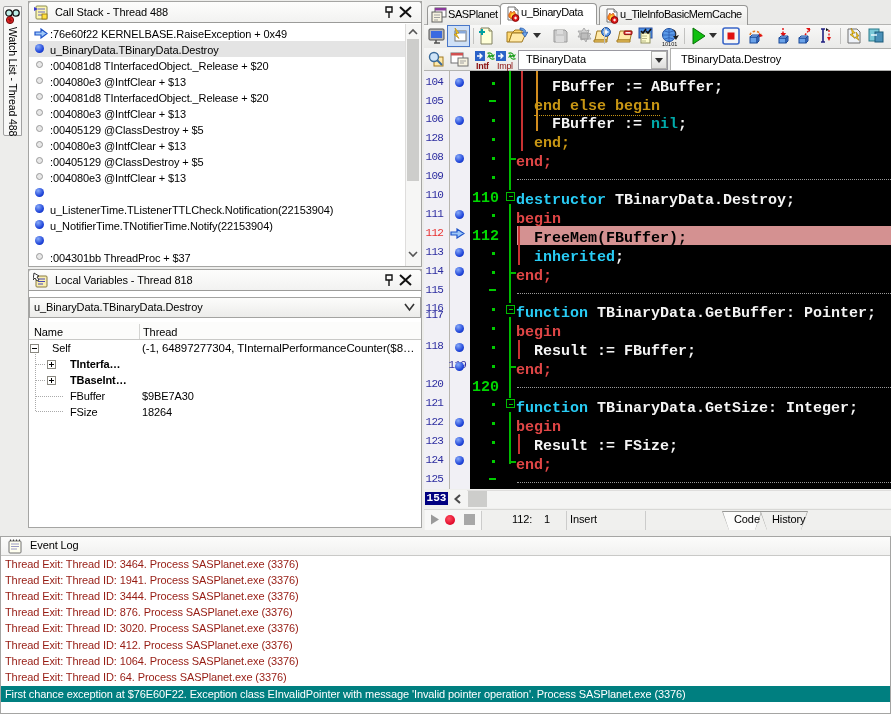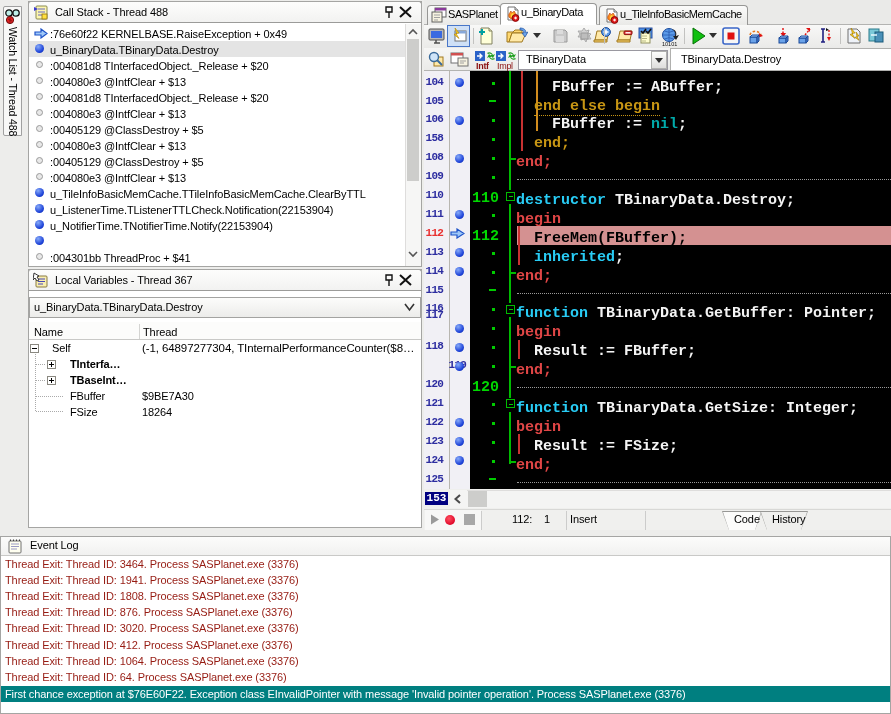--- a/index.html
+++ b/index.html
@@ -2,21 +2,21 @@
 <html><head><meta charset="utf-8"><style>
 *{margin:0;padding:0;box-sizing:border-box}
 html,body{width:891px;height:714px;overflow:hidden;background:#ededeb;
  font-family:"Liberation Sans",sans-serif;-webkit-font-smoothing:antialiased}
 .abs{position:absolute}
 .tt{font-size:11px;color:#000;letter-spacing:-0.1px}
 .ptitle{position:absolute;background:linear-gradient(#fdfdfc,#f2f2f1);
  border:1px solid #a5a5a3;border-bottom:1px solid #9b9b99;border-radius:3px 3px 0 0}
 .code{font-family:"Liberation Mono",monospace;font-size:15px;font-weight:700;white-space:pre;letter-spacing:0}
 .gnum{position:absolute;font-family:"Liberation Mono",monospace;font-size:11px;
- font-weight:700;color:#2d2da0;letter-spacing:-0.8px;text-align:right;width:18px}
+ font-weight:400;color:#2d2da0;letter-spacing:-0.8px;text-align:right;width:18px}
 .bp{position:absolute;width:9px;height:9px;border-radius:50%;
  background:radial-gradient(circle at 35% 30%,#86aaf8,#1c41d8 65%,#10289a)}
 .gdot{position:absolute;width:3px;height:3px;background:#00cc00}
 .gdash{position:absolute;width:7px;height:2px;background:#00cc00}
 .glnum{position:absolute;font-family:"Liberation Mono",monospace;font-size:15px;font-weight:700;color:#00d800;width:28px;text-align:right}
 .sep{position:absolute;border-top:1px dotted #9a9a9a;width:374px;left:517px}
 .fold{position:absolute;width:9px;height:9px;border:1.2px solid #00bb00;background:#000;left:506px}
 .fold:after{content:"";position:absolute;left:1.5px;top:3.4px;width:4.5px;height:1.2px;background:#00cc00}
 .csrow{position:absolute;left:29px;width:376px;height:16px;font-size:11px;
  letter-spacing:-0.1px;color:#000;white-space:pre;line-height:16px}
@@ -79,51 +79,51 @@
 </div>
 <div class="csrow" style="top:136.5px;"><span class="abs" style="left:21px;top:1px">:004080e3 @IntfClear + $13</span>
 <span class="ccirc"></span>
 </div>
 <div class="csrow" style="top:152.5px;"><span class="abs" style="left:21px;top:1px">:00405129 @ClassDestroy + $5</span>
 <span class="ccirc"></span>
 </div>
 <div class="csrow" style="top:168.5px;"><span class="abs" style="left:21px;top:1px">:004080e3 @IntfClear + $13</span>
 <span class="ccirc"></span>
 </div>
-<div class="csrow" style="top:184.5px;"><span class="abs" style="left:21px;top:1px">u_TileInfoBasicMemCache.TTileInfoBasicMemCache.ClearByTTL</span>
+<div class="csrow" style="top:184.5px;">
 <span class="cdot"></span>
 </div>
 <div class="csrow" style="top:200.5px;"><span class="abs" style="left:21px;top:1px">u_ListenerTime.TListenerTTLCheck.Notification(22153904)</span>
 <span class="cdot"></span>
 </div>
 <div class="csrow" style="top:216.5px;"><span class="abs" style="left:21px;top:1px">u_NotifierTime.TNotifierTime.Notify(22153904)</span>
 <span class="cdot"></span>
 </div>
 <div class="csrow" style="top:232.5px;">
 <span class="cdot"></span>
 </div>
-<div class="csrow" style="top:248.5px;"><span class="abs" style="left:21px;top:1px">:004301bb ThreadProc + $41</span>
+<div class="csrow" style="top:248.5px;"><span class="abs" style="left:21px;top:1px">:004301bb ThreadProc + $37</span>
 <span class="ccirc"></span>
 </div>
 <div class="abs" style="left:405px;top:24px;width:16px;height:242px;background:#f6f6f5;border-left:1px solid #dedddc"></div>
 <svg class="abs" style="left:408px;top:28px" width="10" height="8" viewBox="0 0 10 8">
     <path d="M1 6l4-4 4 4" stroke="#555" stroke-width="1.6" fill="none"></path>
   </svg>
 <svg class="abs" style="left:408px;top:250px" width="10" height="8" viewBox="0 0 10 8">
     <path d="M1 2l4 4 4-4" stroke="#555" stroke-width="1.6" fill="none"></path>
   </svg>
 <div class="abs" style="left:407px;top:39px;width:12px;height:142px;background:#cdcdcb"></div>
 <div class="abs" style="left:28px;top:269px;width:394px;height:259px;background:#fff;border:1px solid #a5a5a3"></div>
 <div class="ptitle" style="left:28px;top:269px;width:394px;height:22px"></div>
 <svg class="abs" style="left:33px;top:272px" width="16" height="16" viewBox="0 0 16 16">
     <rect x="3" y="4" width="11" height="11" rx="1" fill="#f8eeb0" stroke="#8a7a40"></rect>
     <path d="M5 7h7M5 9.5h7M5 12h5" stroke="#4646b8" stroke-width="1.1"></path>
     <path d="M1 1l5 3-2 1 2 3-2 1-2-3-2 2z" fill="#fff" stroke="#222" stroke-width="0.9"></path>
   </svg>
-<div class="abs tt" style="left:55px;top:274px">Local Variables - Thread 367</div>
+<div class="abs tt" style="left:55px;top:274px">Local Variables - Thread 818</div>
 <svg class="abs" style="left:384px;top:274px" width="10" height="13" viewBox="0 0 10 13">
     <path d="M2 1h6v5H2zM5 6v6M2 6h6" stroke="#111" stroke-width="1.4" fill="none"></path>
   </svg>
 <svg class="abs" style="left:399px;top:274px" width="13" height="12" viewBox="0 0 13 12">
     <path d="M1 1l11 10M12 1L1 11" stroke="#111" stroke-width="2"></path>
   </svg>
 <div class="abs" style="left:29px;top:297px;width:392px;height:21px;background:linear-gradient(#fcfcfb,#ececea);border:1px solid #a3a3a1"></div>
 <div class="abs tt" style="left:34px;top:301px">u_BinaryData.TBinaryData.Destroy</div>
 <svg class="abs" style="left:404px;top:303px" width="11" height="9" viewBox="0 0 11 9">
     <path d="M1 1l4.5 6L10 1" stroke="#333" stroke-width="1.6" fill="none"></path>
@@ -332,21 +332,21 @@
 <div class="abs" style="left:449px;top:71px;width:1px;height:418px;background:#b8b6b0"></div>
 <div class="abs" style="left:470px;top:71px;width:421px;height:418px;background:#000"></div>
 <div class="gnum" style="left:425px;top:75.6px;color:#2d2da0">104</div>
 <div class="bp" style="left:455px;top:78.1px"></div>
 <div class="gdot" style="left:492px;top:81.6px"></div>
 <div class="gnum" style="left:425px;top:94.5px;color:#2d2da0">105</div>
 <div class="gdash" style="left:489px;top:100.0px"></div>
 <div class="gnum" style="left:425px;top:113.4px;color:#2d2da0">106</div>
 <div class="bp" style="left:455px;top:115.9px"></div>
 <div class="gdot" style="left:492px;top:119.4px"></div>
-<div class="gnum" style="left:425px;top:132.3px;color:#2d2da0">158</div>
+<div class="gnum" style="left:425px;top:132.3px;color:#2d2da0">128</div>
 <div class="gdot" style="left:492px;top:138.3px"></div>
 <div class="gnum" style="left:425px;top:151.2px;color:#2d2da0">108</div>
 <div class="bp" style="left:455px;top:153.7px"></div>
 <div class="gdot" style="left:492px;top:157.2px"></div>
 <div class="gnum" style="left:425px;top:170.1px;color:#2d2da0">109</div>
 <div class="gdot" style="left:492px;top:176.1px"></div>
 <div class="gnum" style="left:425px;top:189.0px;color:#2d2da0">110</div>
 <div class="glnum" style="left:471px;top:190.0px">110</div>
 <div class="gnum" style="left:425px;top:207.9px;color:#2d2da0">111</div>
 <div class="bp" style="left:455px;top:210.4px"></div>
@@ -458,19 +458,19 @@
 <div class="abs" style="left:0;top:536px;width:891px;height:178px;background:#fff;border:1px solid #a5a5a3"></div>
 <div class="abs" style="left:1px;top:537px;width:889px;height:19px;background:linear-gradient(#fcfcfb,#f1f1f0);border-bottom:1px solid #c9c9c7"></div>
 <svg class="abs" style="left:7px;top:538px" width="17" height="16" viewBox="0 0 17 16">
     <rect x="2" y="3" width="12" height="12" rx="1" fill="#fffff0" stroke="#707070"></rect>
     <path d="M4 6h8M4 8.5h8M4 11h6" stroke="#9090c0" stroke-width="0.9"></path>
     <path d="M3.5 3V1.5M6.5 3V1.5M9.5 3V1.5M12.5 3V1.5" stroke="#404040" stroke-width="1.1"></path>
   </svg>
 <div class="abs tt" style="left:30px;top:539px">Event Log</div>
 <div class="elrow" style="top:557.5px">Thread Exit: Thread ID: 3464. Process SASPlanet.exe (3376)</div>
 <div class="elrow" style="top:573.7px">Thread Exit: Thread ID: 1941. Process SASPlanet.exe (3376)</div>
-<div class="elrow" style="top:589.9px">Thread Exit: Thread ID: 1808. Process SASPlanet.exe (3376)</div>
+<div class="elrow" style="top:589.9px">Thread Exit: Thread ID: 3444. Process SASPlanet.exe (3376)</div>
 <div class="elrow" style="top:606.1px">Thread Exit: Thread ID: 876. Process SASPlanet.exe (3376)</div>
 <div class="elrow" style="top:622.3px">Thread Exit: Thread ID: 3020. Process SASPlanet.exe (3376)</div>
 <div class="elrow" style="top:638.5px">Thread Exit: Thread ID: 412. Process SASPlanet.exe (3376)</div>
 <div class="elrow" style="top:654.7px">Thread Exit: Thread ID: 1064. Process SASPlanet.exe (3376)</div>
 <div class="elrow" style="top:670.9px">Thread Exit: Thread ID: 64. Process SASPlanet.exe (3376)</div>
 <div class="abs" style="left:1px;top:686px;width:889px;height:16.4px;background:#007f80"></div>
 <div class="abs" style="left:5px;top:688px;font-size:11px;letter-spacing:-0.1px;color:#fff;white-space:pre">First chance exception at $76E60F22. Exception class EInvalidPointer with message 'Invalid pointer operation'. Process SASPlanet.exe (3376)</div>
 </body></html>

